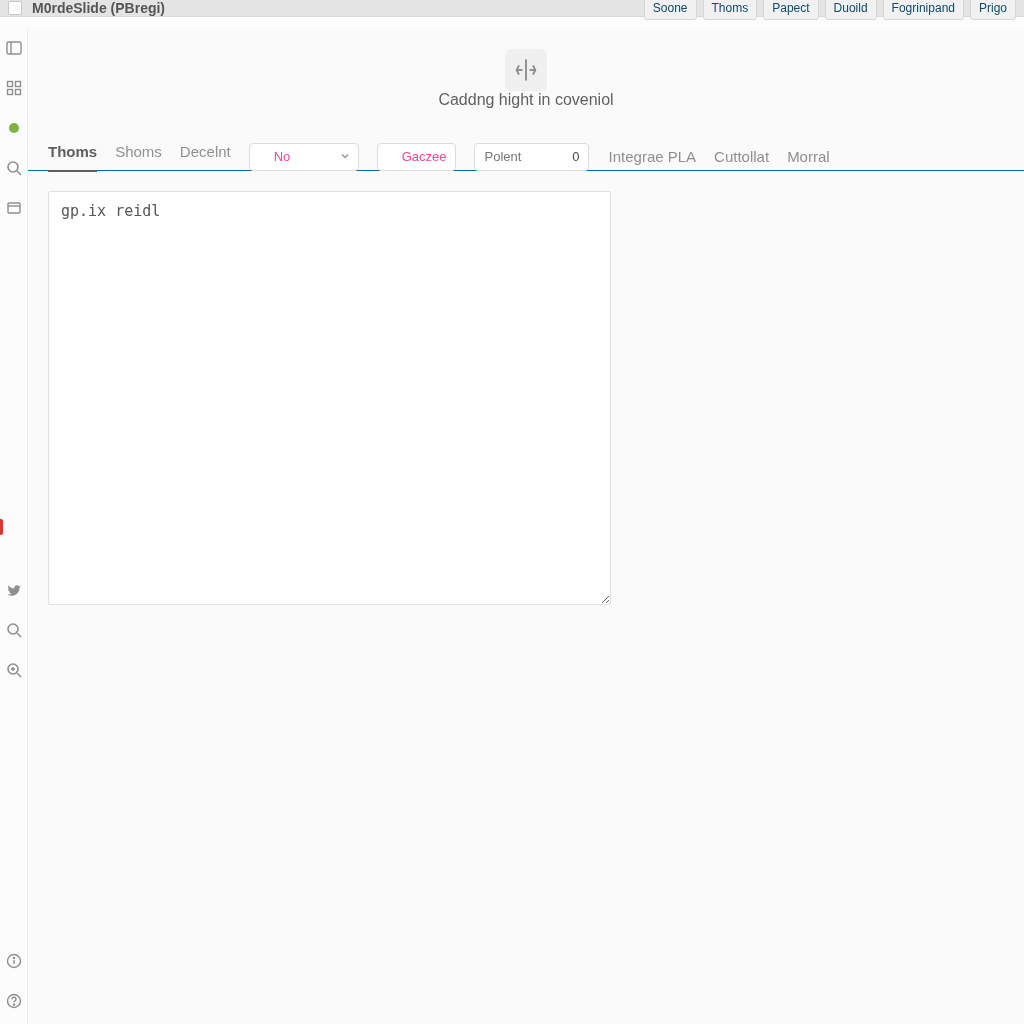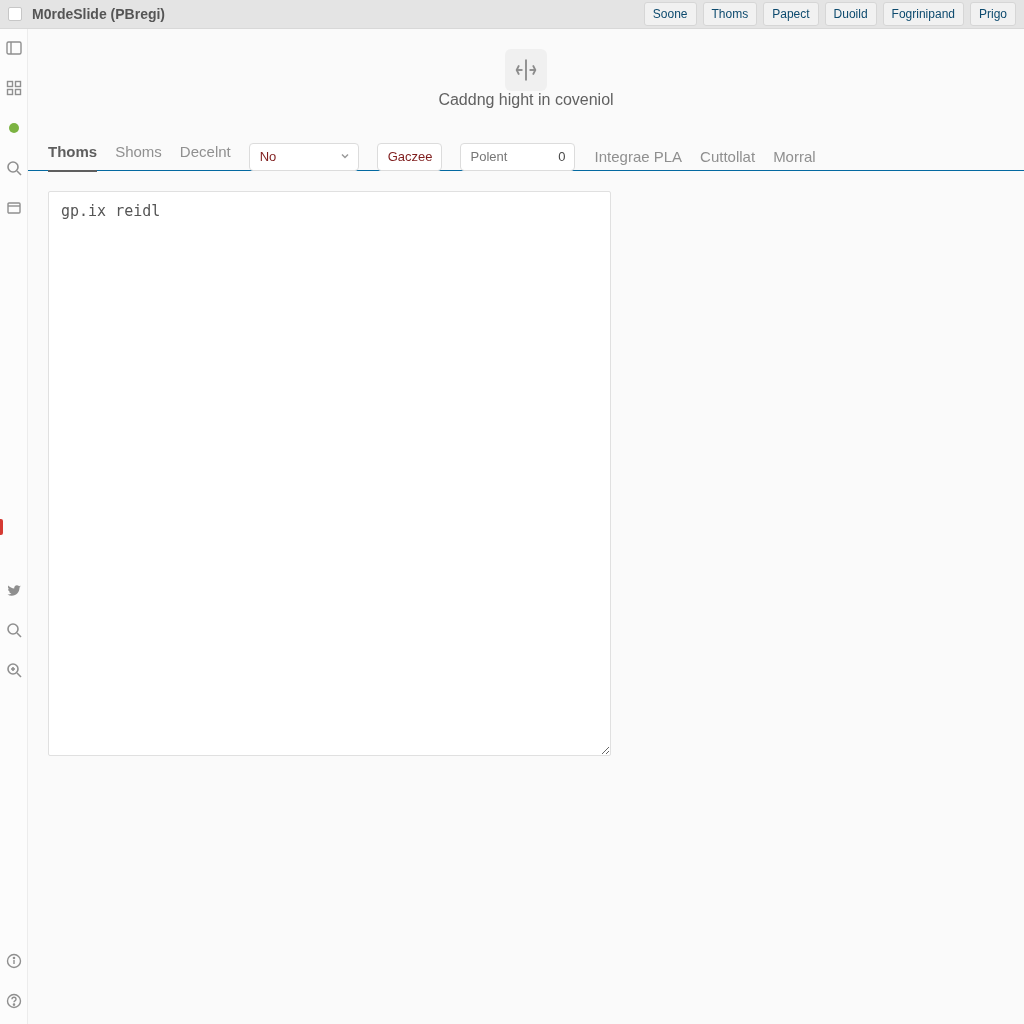--- a/index.html
+++ b/index.html
@@ -1,20 +1,20 @@
 <!DOCTYPE html>
 <html><head>
 <meta charset="utf-8">
 <style>
 * { box-sizing: border-box; margin: 0; padding: 0; }
 html, body { width: 1024px; height: 1024px; overflow: hidden; font-family: -apple-system, BlinkMacSystemFont, "Segoe UI", Arial, sans-serif; background: #fcfcfc; }
 
 
 .titlebar {
-  height: 29px;
+  height: 17px;
   background: #e4e4e4;
   display: flex;
   align-items: center;
   padding: 0 8px;
   border-bottom: 1px solid #d8d8d8;
 }
 .titlebar .win-ctl {
   width: 14px; height: 14px; background: #fff; border: 1px solid #c7c7c7; border-radius: 2px;
   margin-right: 10px;
 }
@@ -111,40 +111,40 @@
 }
 .tabrow .tab.active {
   color: #5e5e5e;
   font-weight: 600;
   border-bottom: 2px solid #5e5e5e;
   margin-bottom: -1px;
 }
 .tabrow .select {
   display: flex; align-items: center; justify-content: space-between;
   border: 1px solid #dcdcdc; border-radius: 4px;
-  height: 28px; padding: 0 8px 0 10px; font-size: 13px; color: #7f1d1d;
+  height: 28px; padding: 0 8px 0 24px; font-size: 13px; color: #ec4899;
   background: #fff; cursor: pointer; min-width: 110px;
 }
 .tabrow .select.small { min-width: 56px; justify-content: flex-end; }
 .tabrow .select .chev { margin-left: auto; color: #9a9a9a; }
 .tabrow .numbox {
   display: flex; align-items: center; justify-content: space-between;
   border: 1px solid #dcdcdc; border-radius: 4px;
   height: 28px; padding: 0 8px 0 10px; font-size: 13px; color: #777;
   background: #fff; min-width: 115px;
 }
 .tabrow .numbox .num { color: #4a4a4a; }
 .tabrow .link { font-size: 15px; color: #8f8f8f; cursor: pointer; }
 .tabrow .mlauto { margin-left: 2px; }
 
 
 .editor-wrap { padding: 20px 0 0 20px; }
 .editor {
   width: 563px;
-  height: 565px;
+  height: 414px;
   border: 1px solid #e0e0e0;
   border-radius: 2px;
   background: #fff;
   padding: 10px 12px;
   font-family: ui-monospace, "SF Mono", Menlo, Consolas, monospace;
   font-size: 15px;
   color: #555;
   resize: both;
   outline: none;
 }

